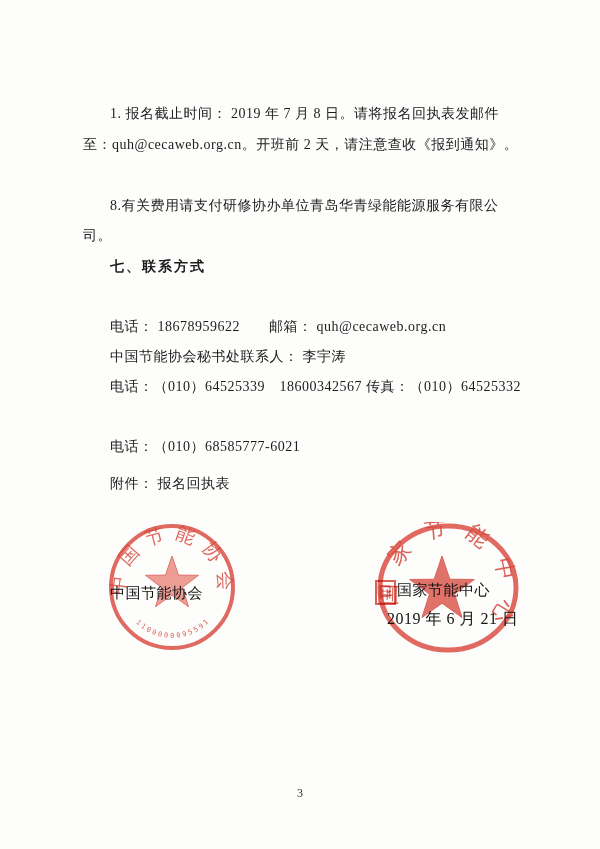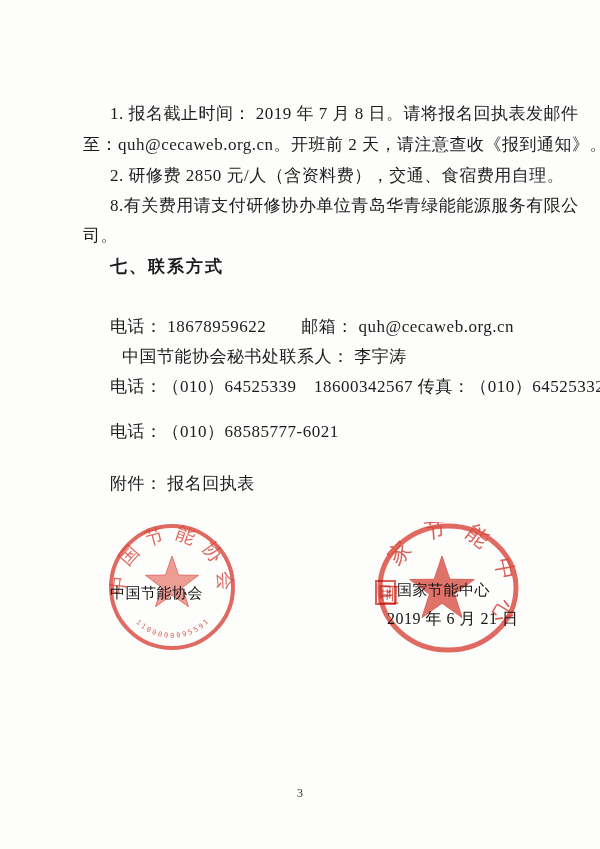--- a/index.html
+++ b/index.html
@@ -4,21 +4,21 @@
 <style>
   html,body{margin:0;padding:0;}
   body{
     width:600px;height:849px;position:relative;overflow:hidden;
     background:#fdfdfc;
     font-family:"Liberation Serif","DejaVu Serif",serif;
   }
   .page{position:absolute;inset:0;}
   .line{
     position:absolute;
-    font-size:17px;line-height:22px;color:#1c1c1c;
+    font-size:14px;line-height:22px;color:#1c1c1c;
     white-space:pre;letter-spacing:0.5px;
   }
   .line.bold{font-weight:bold;letter-spacing:2px;text-align:center;}
   .stamp{position:absolute;mix-blend-mode:multiply;}
   .arc-l{font-size:19px;letter-spacing:9px;fill:#d8473d;opacity:0.82;
          font-family:"Liberation Serif","DejaVu Serif",serif;}
   .arc-r{font-size:22px;letter-spacing:16px;fill:#d8473d;opacity:0.85;
          font-family:"Liberation Serif","DejaVu Serif",serif;}
   .arc-num{font-size:7px;letter-spacing:2.2px;fill:#d8473d;opacity:0.85;
          font-family:"DejaVu Sans Mono","Liberation Mono",monospace;}
@@ -41,28 +41,27 @@
     font-size:12px;color:#2a2a2a;
   }
 </style>
 </head>
 <body>
 
 <div class="page">
 
   <div class="line" style="left:110px;top:103px">1. 报名截止时间： 2019 年 7 月 8 日。请将报名回执表发邮件</div>
   <div class="line" style="left:83px;top:134px">至：quh@cecaweb.org.cn。开班前 2 天，请注意查收《报到通知》。</div>
-  <div class="line" style="left:110px;top:165px">2. 研修费 2850 元/人（含资料费），交通、食宿费用自理。</div>
   <div class="line" style="left:110px;top:195px">8.有关费用请支付研修协办单位青岛华青绿能能源服务有限公</div>
   <div class="line" style="left:83px;top:225px">司。</div>
   <div class="line bold" style="left:110px;top:256px">七、联系方式</div>
   <div class="line" style="left:110px;top:316px">电话： 18678959622　　邮箱： quh@cecaweb.org.cn</div>
-  <div class="line" style="left:122px;top:346px">中国节能协会秘书处联系人： 李宇涛</div>
+  <div class="line" style="left:110px;top:346px">中国节能协会秘书处联系人： 李宇涛</div>
   <div class="line" style="left:110px;top:376px">电话：（010）64525339　18600342567 传真：（010）64525332</div>
-  <div class="line" style="left:110px;top:421px">电话：（010）68585777-6021</div>
+  <div class="line" style="left:110px;top:436px">电话：（010）68585777-6021</div>
   <div class="line" style="left:110px;top:473px">附件： 报名回执表</div>
 
   <svg class="stamp" style="left:104px;top:520px" width="136" height="136" viewBox="0 0 136 136">
     <circle cx="68" cy="67" r="61" fill="none" stroke="#dd5147" stroke-width="4" opacity="0.85"></circle>
     <polygon points="68,36 74.5,55.1 94.6,55.3 78.5,67.4 84.5,86.7 68,75 51.5,86.7 57.5,67.4 41.4,55.3 61.5,55.1" fill="#ea867c" stroke="#dd5147" stroke-width="1" opacity="0.8"></polygon>
     <defs>
       <path id="arcL" d="M 22.6,79.2 A 47,47 0 1 1 113.4,79.2" fill="none"></path>
       <path id="arcLnum" d="M 29,99.8 A 51,51 0 0 0 107,99.8" fill="none"></path>
     </defs>
     <text class="arc-l"><textPath href="#arcL" startOffset="4">中国节能协会</textPath></text>

